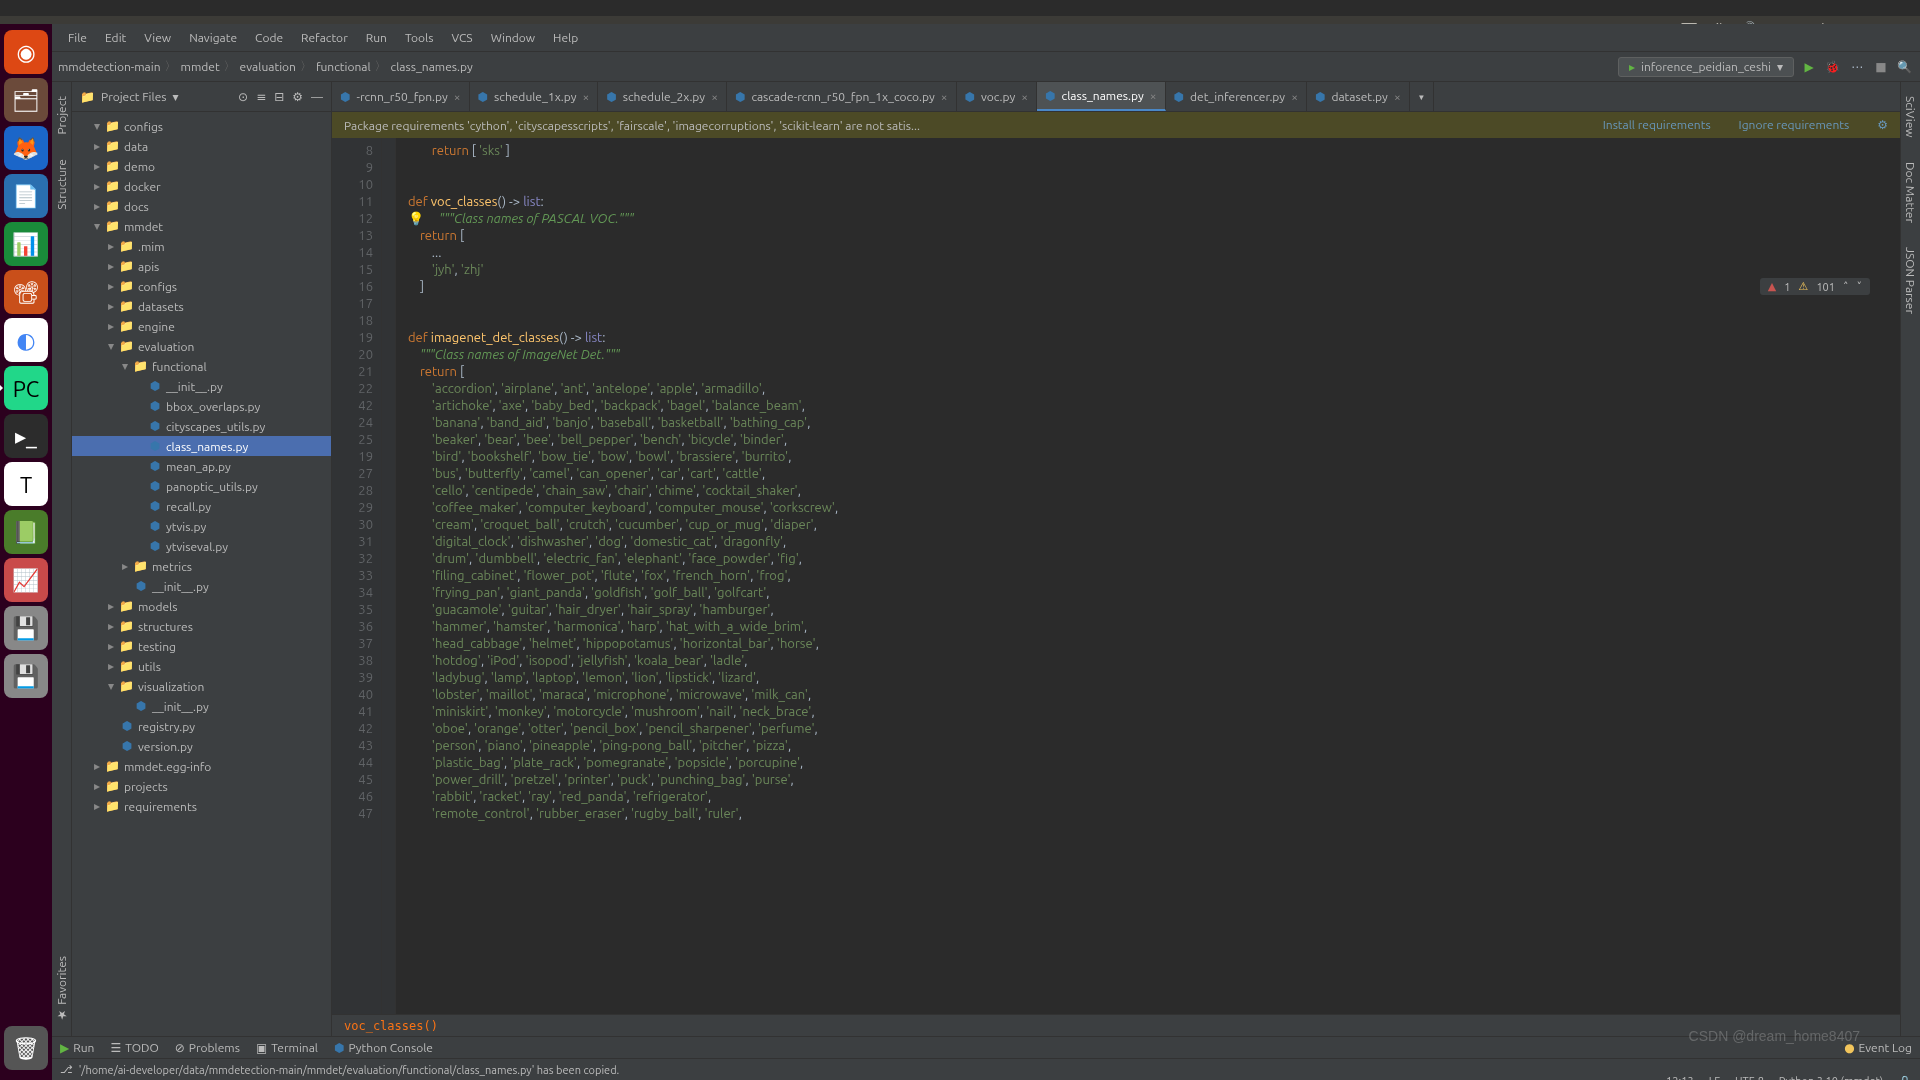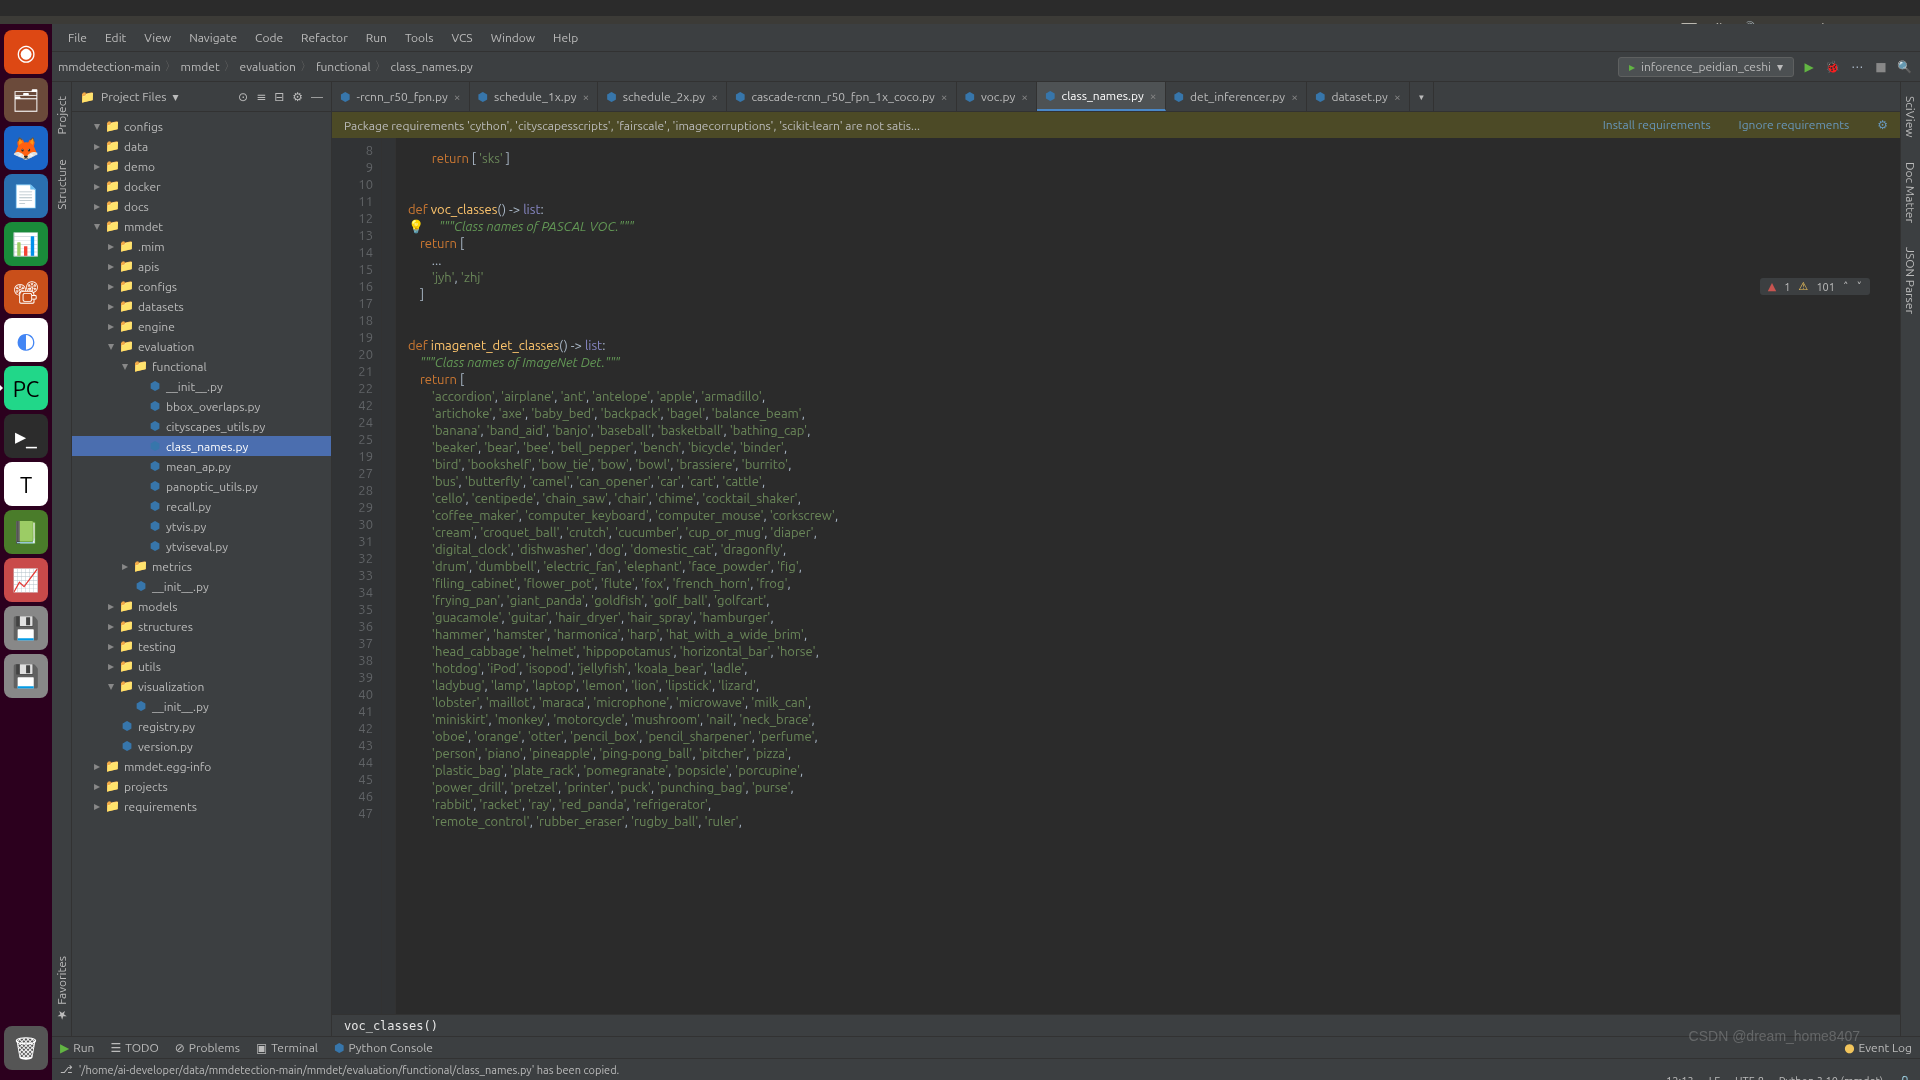--- a/index.html
+++ b/index.html
@@ -65,31 +65,31 @@
 .notifbar .actions span { color: #6897bb; cursor: pointer; }
 
 
 .inspect { position: absolute; right: 30px; top: 140px; display: flex; align-items: center; gap: 8px; background: #3c3f41; padding: 2px 8px; border-radius: 3px; color: #bbbbbb; font-size: 11px; }
 
 
 .code { flex: 1; display: flex; font-family: 'DejaVu Sans Mono', monospace; font-size: 13px; overflow: hidden; position: relative; }
 .gutter { width: 50px; background: #313335; text-align: right; padding: 4px 8px 4px 0; color: #606366; border-right: 1px solid #323232; }
 .gutter div { height: 17px; line-height: 17px; }
 .foldgutter { width: 14px; background: #313335; border-right: 1px solid #323232; }
-.codelines { flex: 1; padding: 12px 0 4px 12px; white-space: pre; overflow: hidden; }
+.codelines { flex: 1; padding: 4px 0 4px 12px; white-space: pre; overflow: hidden; }
 .codelines div { height: 17px; line-height: 17px; }
 .kw { color: #cc7832; }
 .str { color: #6a8759; }
 .fn { color: #ffc66d; }
 .builtin { color: #8888c6; }
 .doc { color: #629755; font-style: italic; }
 .bulb { color: #ffc66d; }
 
 
-.codebc { height: 22px; background: #3c3f41; display: flex; align-items: center; padding: 0 12px; color: #e5e5e5; font-family: monospace; font-size: 12px; border-top: 1px solid #323232; }
+.codebc { height: 22px; background: #3c3f41; display: flex; align-items: center; padding: 0 12px; color: #f97316; font-family: monospace; font-size: 12px; border-top: 1px solid #323232; }
 
 
 .bottomtabs { height: 22px; background: #3c3f41; display: flex; align-items: center; padding: 0 8px; gap: 16px; border-top: 1px solid #323232; color: #bbbbbb; }
 .bottomtabs .btab { display: flex; align-items: center; gap: 4px; cursor: pointer; }
 .bottomtabs .event { margin-left: auto; display: flex; align-items: center; gap: 4px; }
 
 
 .statusbar { height: 22px; background: #3c3f41; display: flex; align-items: center; padding: 0 8px; color: #bbbbbb; border-top: 1px solid #323232; font-size: 11px; }
 .statusbar .right { margin-left: auto; display: flex; gap: 15px; margin-top: 24px; }
 .watermark { position: absolute; right: 60px; bottom: 36px; color: rgba(200,200,200,0.3); font-size: 14px; font-family: sans-serif; }

